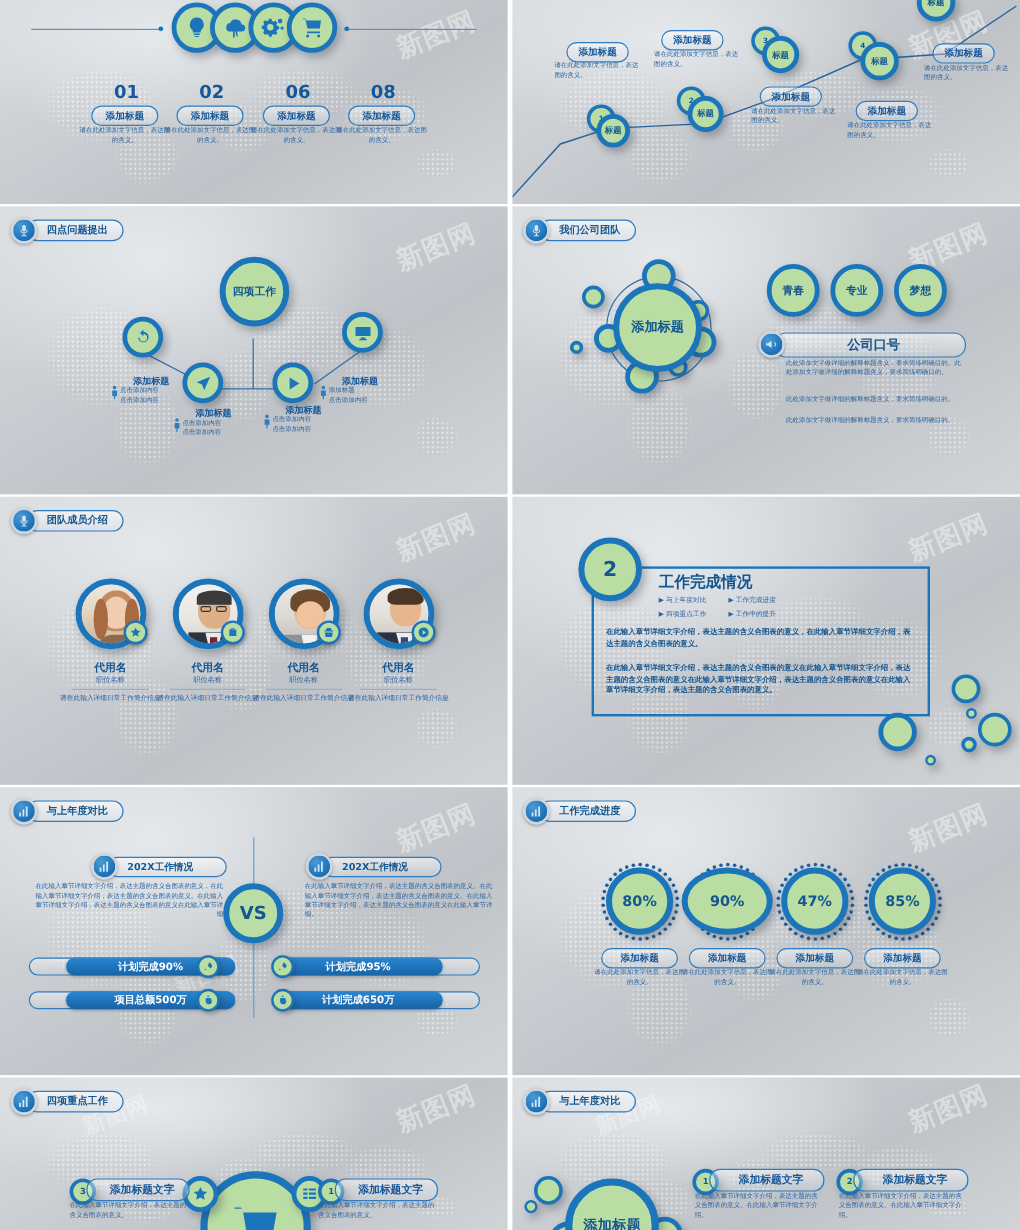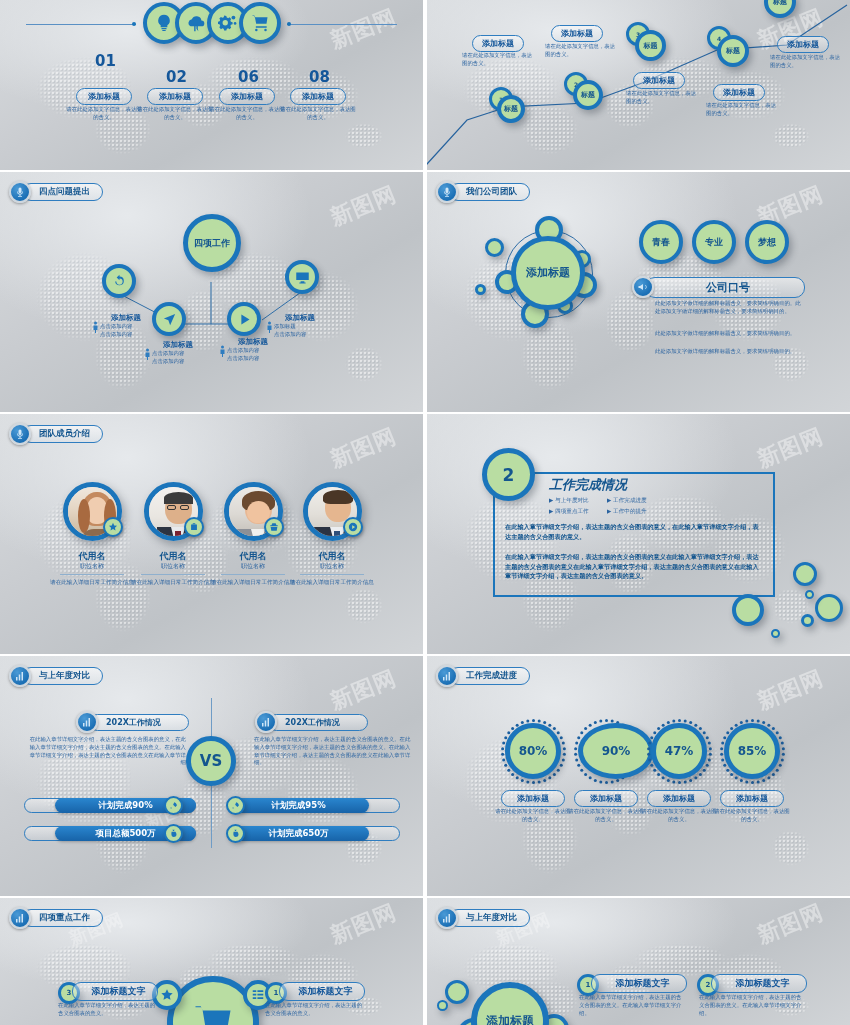--- a/index.html
+++ b/index.html
@@ -106,21 +106,21 @@
 
   
   .s1-top { position: absolute; top: 2px; left: 50%; transform: translateX(-50%); display: flex; }
   .s1-top .ring { position: relative; width: 42px; height: 42px; margin: 0 -5px; }
   .s1-top .ring svg { width: 20px; height: 20px; }
   .hr { position: absolute; top: 24px; height: 1px; background: #5a90c4; }
   .dot { position: absolute; width: 4px; height: 4px; border-radius: 50%; background: #1b75bb; top: 22px; }
 
   
   .s6-box { position: absolute; border: 2px solid #1b75bb; }
-  .s6-title { position: absolute; font-size: 13px; font-weight: bold; color: #14568f; font-style: italic; }
+  .s6-title { position: absolute; font-size: 13px; font-weight: bold; color: #14568f; }
   .s6-sub { position: absolute; font-size: 5.6px; color: #2a63a0; }
   .s6-para { position: absolute; font-size: 6.2px; line-height: 1.55; font-weight: bold; color: #14568f; }
 
   
   .bar-track {
     position: absolute; height: 15px; border-radius: 8px;
     border: 1px solid #2f7dc0;
     background: linear-gradient(180deg, rgba(255,255,255,.45), rgba(200,212,224,.2));
   }
   .bar-fill {
@@ -201,21 +201,21 @@
             <circle cx="20.5" cy="12.5" r="1.6"></circle>
           </svg>
       </div>
       <div class="ring">
         <svg viewBox="0 0 24 24">
             <path d="M3 3h2.2l1.1 2H21l-1.2 8H7.4L6 5.8 5 3.6H3zM7 16h13v1.6H7zM7.6 19a1.5 1.5 0 1 0 0 3 1.5 1.5 0 0 0 0-3zm11 0a1.5 1.5 0 1 0 0 3 1.5 1.5 0 0 0 0-3z"></path>
           </svg>
       </div>
     </div>
 
-    <div class="num" style="left:95px;top:52px">01</div>
+    <div class="num" style="left:95px;top:68px">01</div>
     <div class="num" style="left:166px;top:68px">02</div>
     <div class="num" style="left:238px;top:68px">06</div>
     <div class="num" style="left:309px;top:68px">08</div>
 
     <div class="pill" style="left:76px;top:88px;width:56px">添加标题</div>
     <div class="pill" style="left:147px;top:88px;width:56px">添加标题</div>
     <div class="pill" style="left:219px;top:88px;width:56px">添加标题</div>
     <div class="pill" style="left:290px;top:88px;width:56px">添加标题</div>
 
     <div class="cap" style="left:65px;top:106px">请在此处添加文字信息，表达图的含义。</div>
@@ -650,21 +650,21 @@
         <i style="transform: translate(-30.8678px, 2.86032px);"></i>
         <i style="transform: translate(-30.8678px, -2.86032px);"></i>
         <i style="transform: translate(-29.8166px, -8.48355px);"></i>
         <i style="transform: translate(-27.7501px, -13.8179px);"></i>
         <i style="transform: translate(-24.7385px, -18.6817px);"></i>
         <i style="transform: translate(-20.8846px, -22.9093px);"></i>
         <i style="transform: translate(-16.3194px, -26.3567px);"></i>
         <i style="transform: translate(-11.1985px, -28.9066px);"></i>
         <i style="transform: translate(-5.69623px, -30.4722px);"></i>
       </div>
-    <div class="ring" style="left:151px;top:67px;width:76px;height:56px;font-size:12px;border-width:5px">90%</div>
+    <div class="ring" style="left:141px;top:67px;width:76px;height:56px;font-size:12px;border-width:5px">90%</div>
     <div class="pill" style="left:147px;top:134px;width:64px">添加标题</div>
     <div class="cap" style="left:140px;top:152px">请在此处添加文字信息，表达图的含义。</div>
 
     <div class="dotring" style="left:219px;top:62px">
         <i style="transform: translate(1.8982e-15px, -31px);"></i>
         <i style="transform: translate(5.69623px, -30.4722px);"></i>
         <i style="transform: translate(11.1985px, -28.9066px);"></i>
         <i style="transform: translate(16.3194px, -26.3567px);"></i>
         <i style="transform: translate(20.8846px, -22.9093px);"></i>
         <i style="transform: translate(24.7385px, -18.6817px);"></i>

